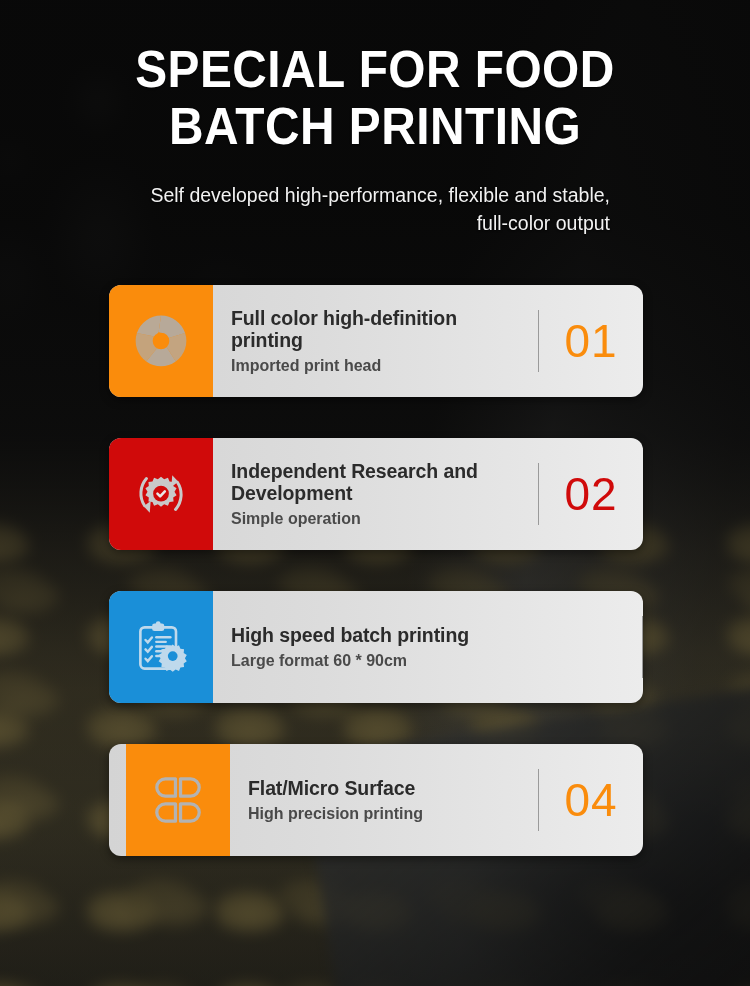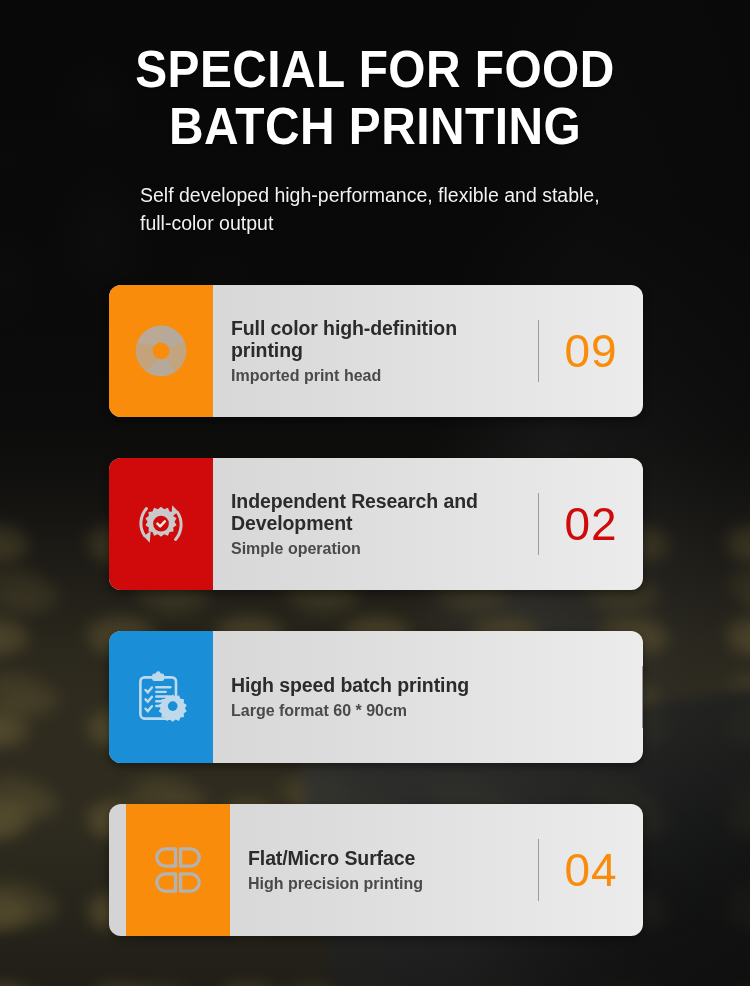--- a/index.html
+++ b/index.html
@@ -116,41 +116,41 @@
     letter-spacing: 0.5px;
     transform: scaleX(0.92);
     text-shadow: 0 1px 2px rgba(0,0,0,0.7);
   }
   .headline .line + .line { margin-top: 6px; }
 
   .subhead {
     position: absolute;
     left: 140px; right: 140px;
     top: 182px;
-    text-align: left;
+    text-align: right;
     color: #f2f2f2;
     font-size: 19.5px;
     line-height: 1.42;
     font-weight: 400;
     text-shadow: 0 1px 2px rgba(0,0,0,0.75);
   }
 
   
   .cards {
     position: absolute;
     left: 109px;
     top: 285px;
     width: 534px;
   }
 
   .card {
     position: relative;
     display: flex;
     align-items: stretch;
-    height: 132px;
+    height: 112px;
     margin-bottom: 41px;
     border-radius: 12px;
     overflow: hidden;
     background: linear-gradient(90deg, #d4d4d4 0%, #dcdcdc 40%, #e6e6e6 78%, #ececec 100%);
     box-shadow: 0 3px 10px rgba(0,0,0,0.45);
   }
   .card:last-child { margin-bottom: 0; padding-left: 17px; }
 
   .card-icon {
     flex: 0 0 104px;
@@ -240,21 +240,21 @@
             </g>
             <circle cx="32" cy="32" r="9.2" fill="#FA8C0C"></circle>
           </svg>
         </div>
         <div class="card-body">
           <div class="card-text">
             <div class="card-title">Full color high-definition printing</div>
             <div class="card-sub">Imported print head</div>
           </div>
           <div class="card-divider"></div>
-          <div class="card-num" style="color: rgb(250, 140, 12);">09</div>
+          <div class="card-num" style="color: rgb(250, 140, 12);">01</div>
         </div>
       </div>
 
       <div class="card">
         <div class="card-icon" id="ic1" style="background: rgb(208, 10, 10);">
           <svg width="60" height="60" viewBox="0 0 64 64">
             <g fill="none" stroke="#C9C9C9" stroke-width="3.2" stroke-linecap="round">
               <path d="M49.5 19.5 A24 24 0 0 1 47.5 48.5"></path>
               <path d="M14.5 44.5 A24 24 0 0 1 16.5 15.5"></path>
             </g>

